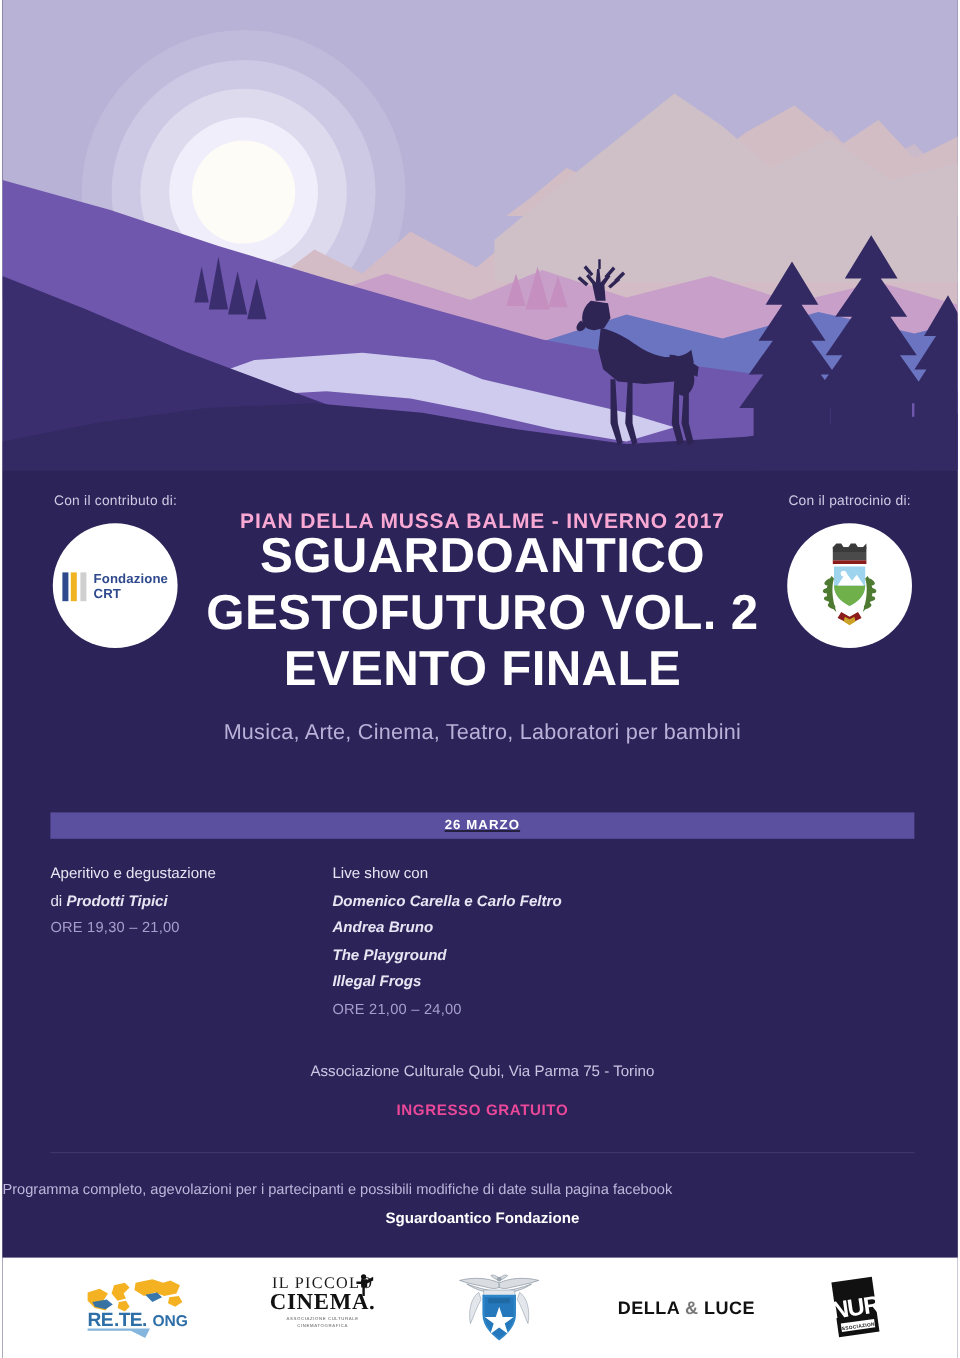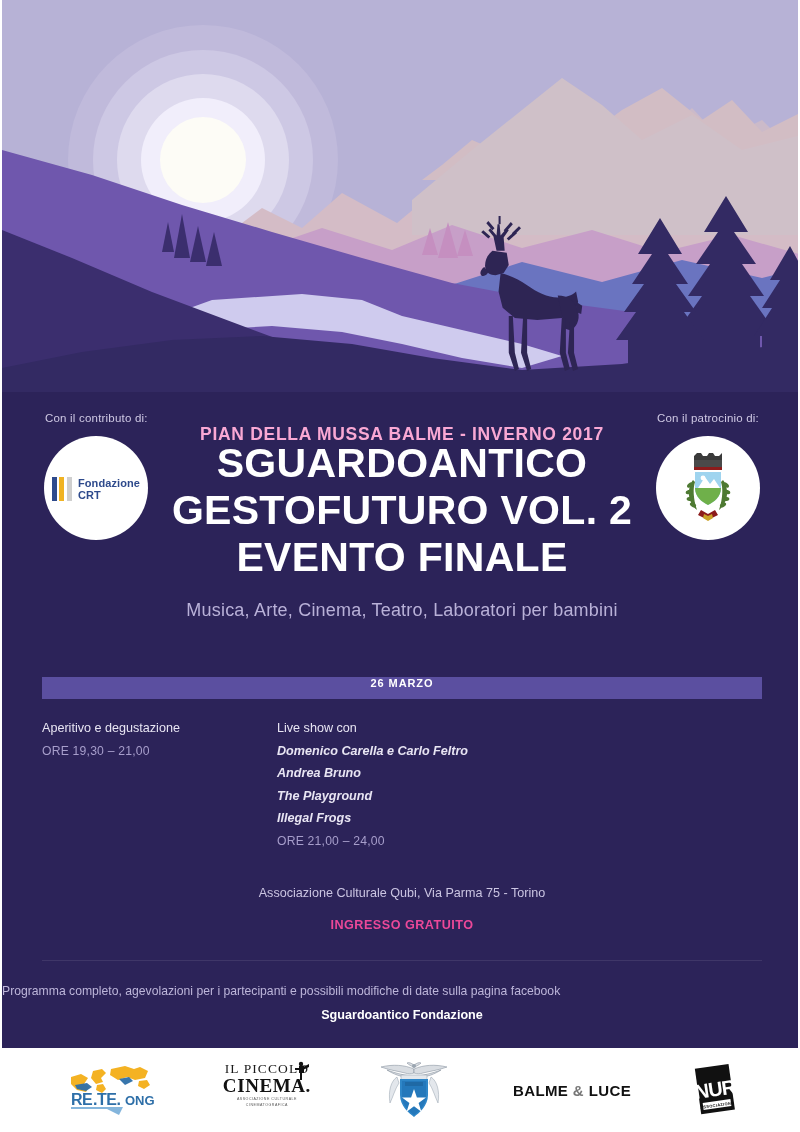--- a/index.html
+++ b/index.html
@@ -128,21 +128,23 @@
 
   
   .date-bar {
     position: absolute;
     left: 40px;
     right: 40px;
     top: 285px;
     height: 22px;
     background: #5b4fa0;
     display: flex;
+    align-items: center;
     justify-content: center;
+    text-decoration: underline;
   }
   .date-bar-text {
     font-size: 11px;
     font-weight: 700;
     color: #ffffff;
     letter-spacing: 0.9px;
   }
 
   
   .program {
@@ -438,20 +440,21 @@
 
     <div class="date-bar">
       <span class="date-bar-text">26 MARZO</span>
     </div>
 
     <div class="program">
 
 
       <div class="col c2">
         <div class="p-line">Aperitivo e degustazione</div>
+        <div class="p-line em"><span class="lead">di </span><span>Prodotti Tipici</span></div>
         <div class="p-time">ORE 19,30 – 21,00</div>
       </div>
 
       <div class="col c3">
         <div class="p-line">Live show con</div>
         <div class="p-line em">Domenico Carella e Carlo Feltro</div>
         <div class="p-line em">Andrea Bruno</div>
         <div class="p-line em">The Playground</div>
         <div class="p-line em">Illegal Frogs</div>
         <div class="p-time">ORE 21,00 – 24,00</div>
@@ -531,21 +534,21 @@
         <path d="M27 20 h24 v15 c0 10 -8 16 -12 19 c-4 -3 -12 -9 -12 -19 z" fill="#2478bb"></path>
 
         <path d="M39 28 l2.9 8.6 h9.1 l-7.4 5.4 l2.8 8.7 l-7.4 -5.4 l-7.4 5.4 l2.8 -8.7 l-7.4 -5.4 h9.1 z" fill="#ffffff"></path>
 
         <rect x="30" y="21" width="18" height="4" fill="#1d5f96" opacity="0.6"></rect>
       </svg>
     </div>
 
     <div class="f-logo">
       <div class="terraluce">
-        <span>BALME</span>
+        <span>DELLA</span>
         <span class="amp">&amp;</span>
         <span>LUCE</span>
       </div>
     </div>
 
     <div class="f-logo">
       <svg class="nur" viewBox="0 0 50 56" xmlns="http://www.w3.org/2000/svg">
         <g transform="rotate(-8 25 28)">
           <rect x="7" y="4" width="34" height="46" fill="#111111"></rect>
           <text x="24" y="34" text-anchor="middle" font-family="Liberation Sans, sans-serif" font-size="20" font-weight="800" fill="#ffffff" letter-spacing="-1">NUR</text>

